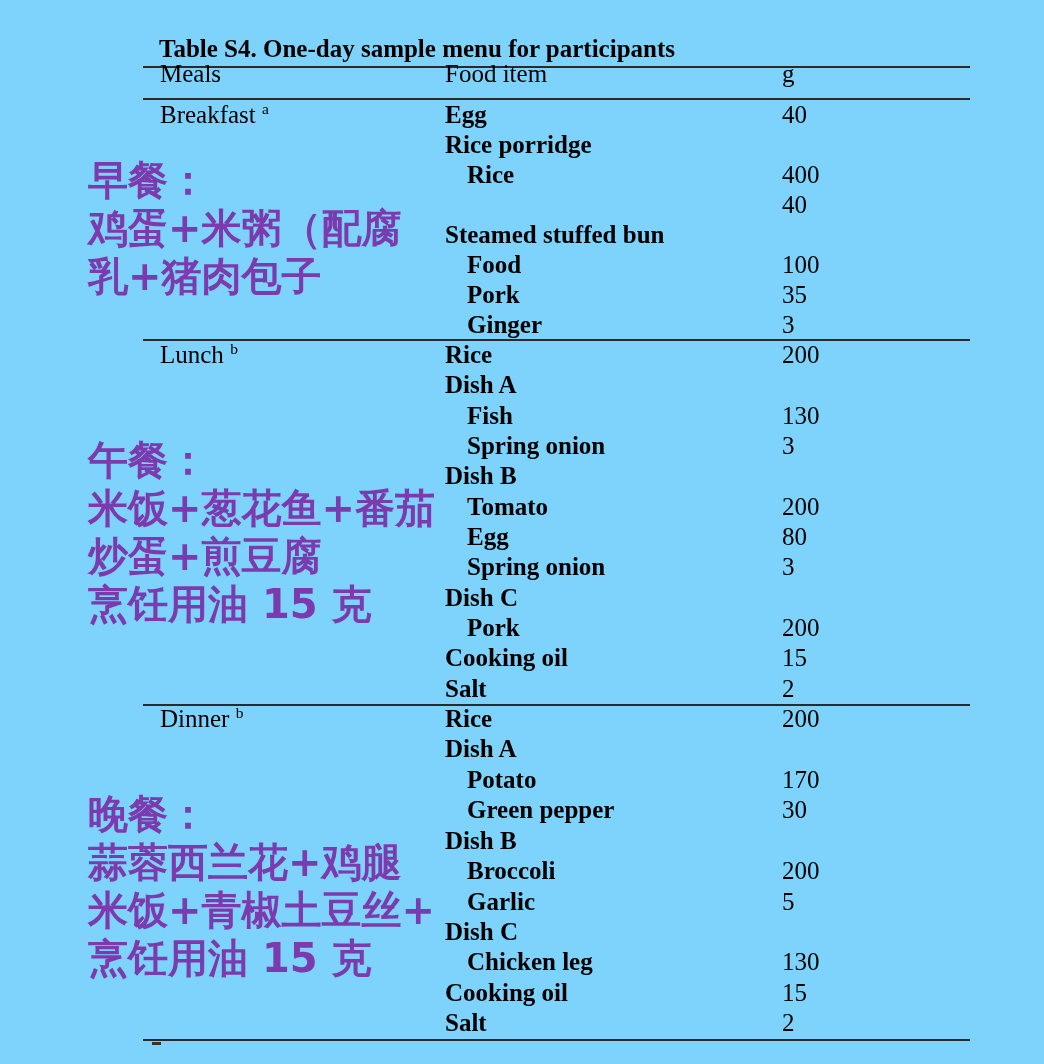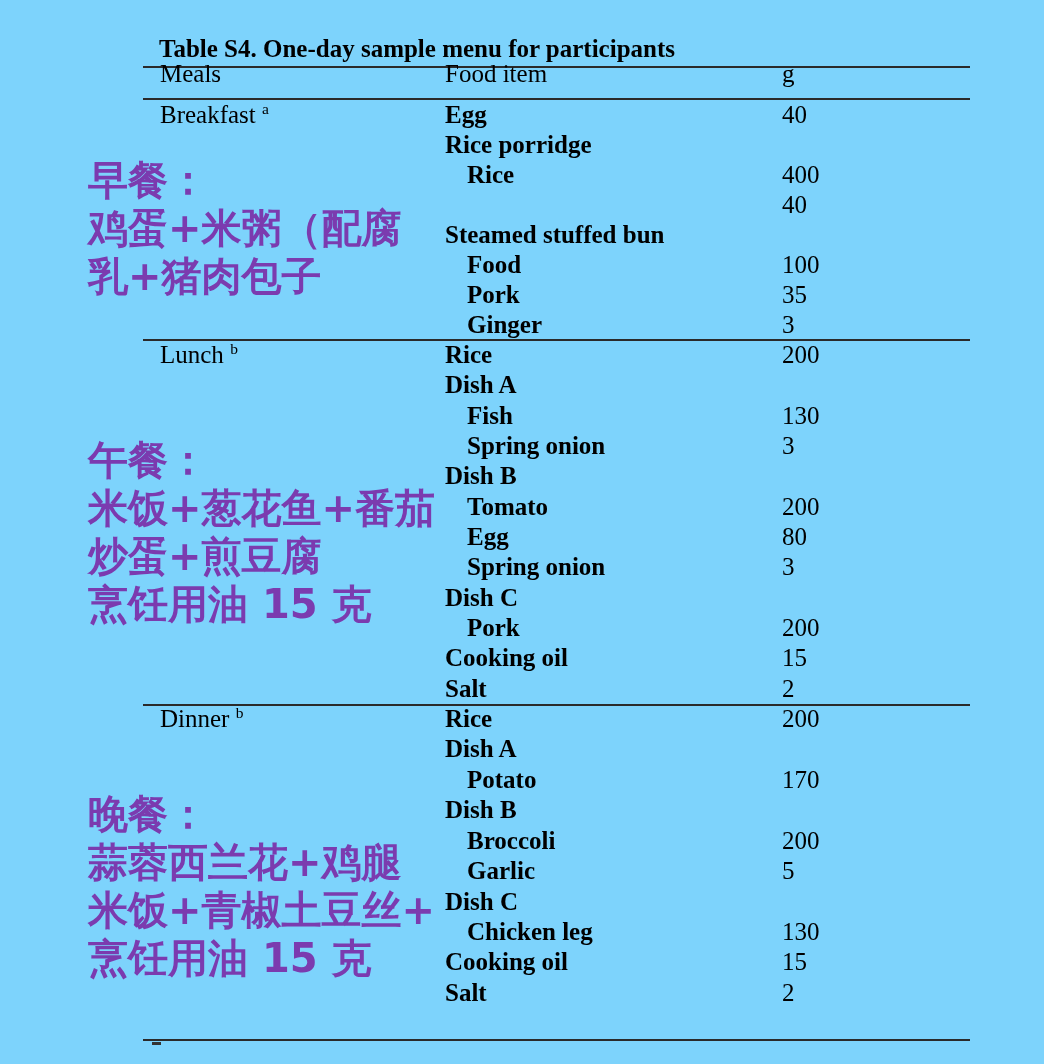--- a/index.html
+++ b/index.html
@@ -171,20 +171,25 @@
           <span class="c-item">Dish A</span>
           <span class="c-g"></span>
         </div>
         <div class="trow">
           <span class="c-meal"></span>
           <span class="c-item indent">Potato</span>
           <span class="c-g">170</span>
         </div>
         <div class="trow">
           <span class="c-meal"></span>
+          <span class="c-item indent">Green pepper</span>
+          <span class="c-g">30</span>
+        </div>
+        <div class="trow">
+          <span class="c-meal"></span>
           <span class="c-item">Dish B</span>
           <span class="c-g"></span>
         </div>
         <div class="trow">
           <span class="c-meal"></span>
           <span class="c-item indent">Broccoli</span>
           <span class="c-g">200</span>
         </div>
         <div class="trow">
           <span class="c-meal"></span>

